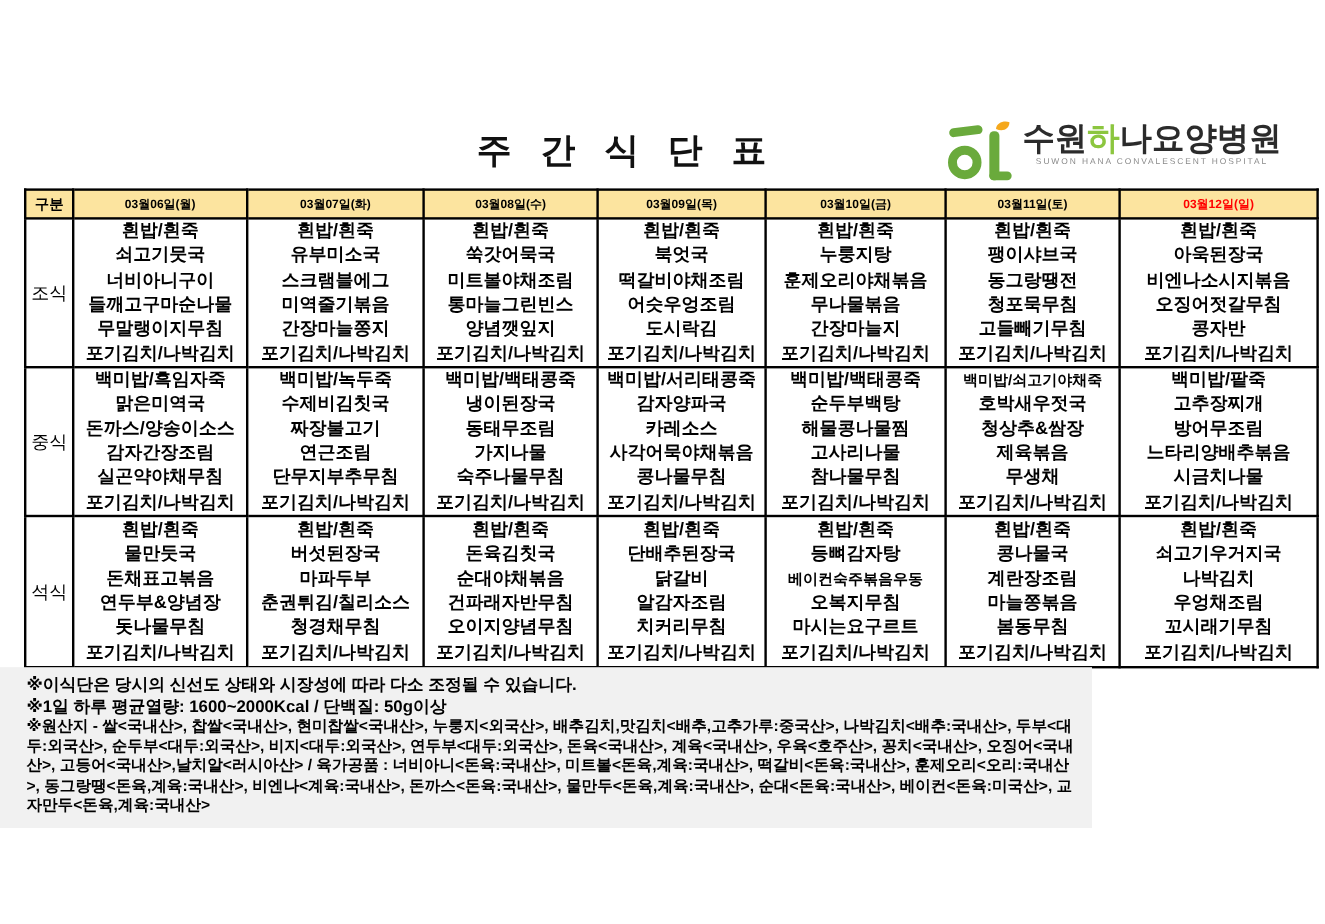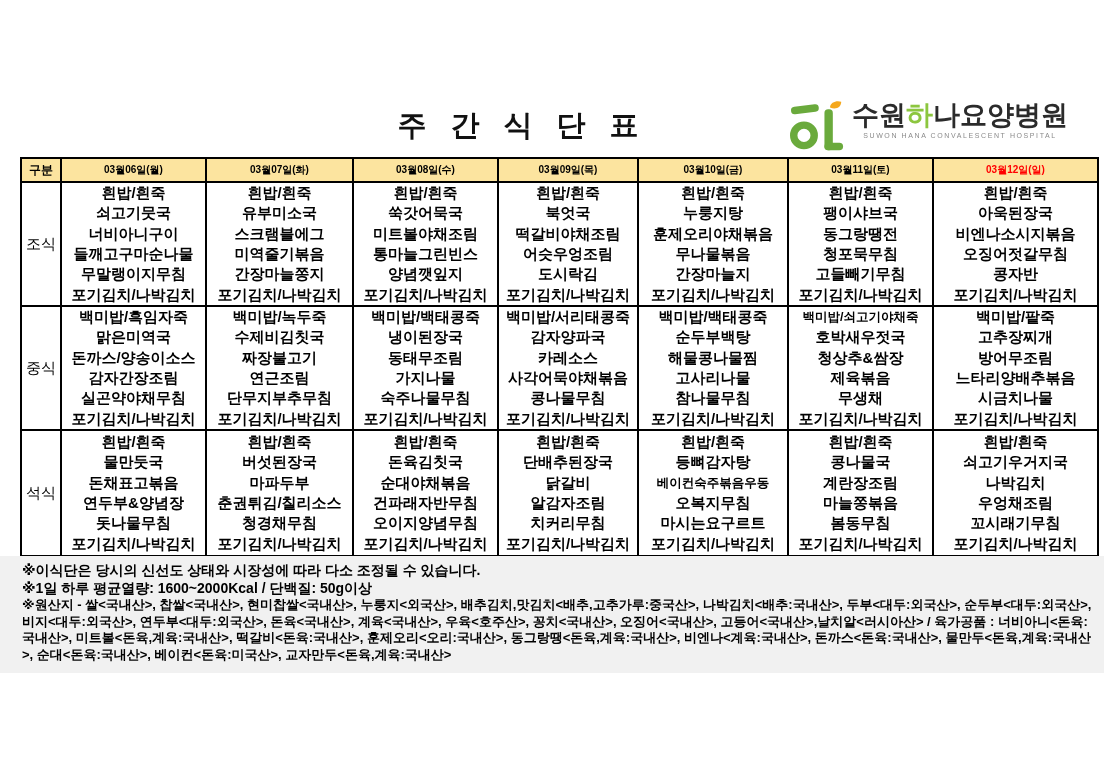--- a/index.html
+++ b/index.html
@@ -29,21 +29,21 @@
   .menu-table tbody tr:nth-child(1){height:124px;}
   .menu-table tbody tr:nth-child(2){height:124px;}
   .menu-table tbody tr:nth-child(3){height:126px;}
   .menu-table tbody th{font-size:15px;font-weight:normal;background:#fff;text-align:center;vertical-align:middle;}
   .menu-cell{vertical-align:middle;}
   .menu-cell .mi{
     text-align:center;font-size:15px;font-weight:bold;line-height:20.3px;white-space:nowrap;color:#000;
   }
   .menu-cell .mi.small{font-size:12.5px;}
   .notes{
-    position:absolute;left:0;top:556px;width:1104px;box-sizing:border-box;
+    position:absolute;left:0;top:556px;width:910px;box-sizing:border-box;
     background:#f1f1f1;padding:5px 12px 10px 22px;
   }
   .note{font-size:14px;font-weight:bold;line-height:18px;color:#000;}
   .note.origin{font-size:13px;line-height:16.5px;}
 </style>
 </head>
 <body>
 
 <div class="page">
 

